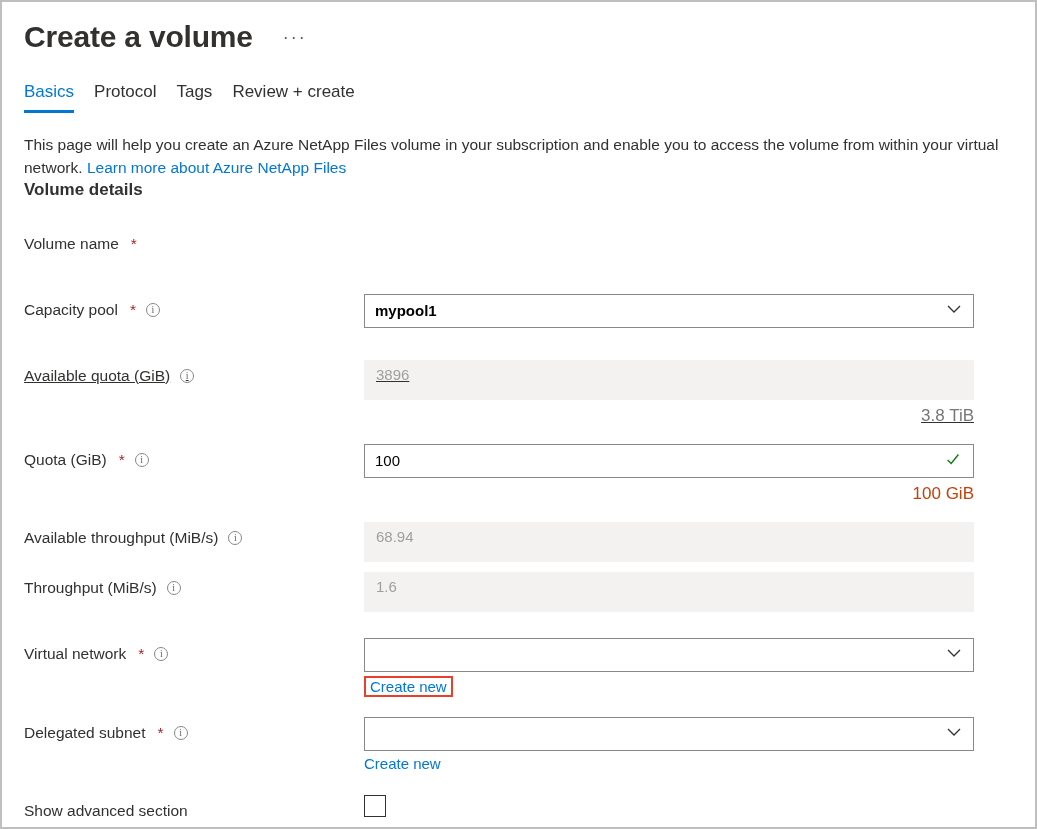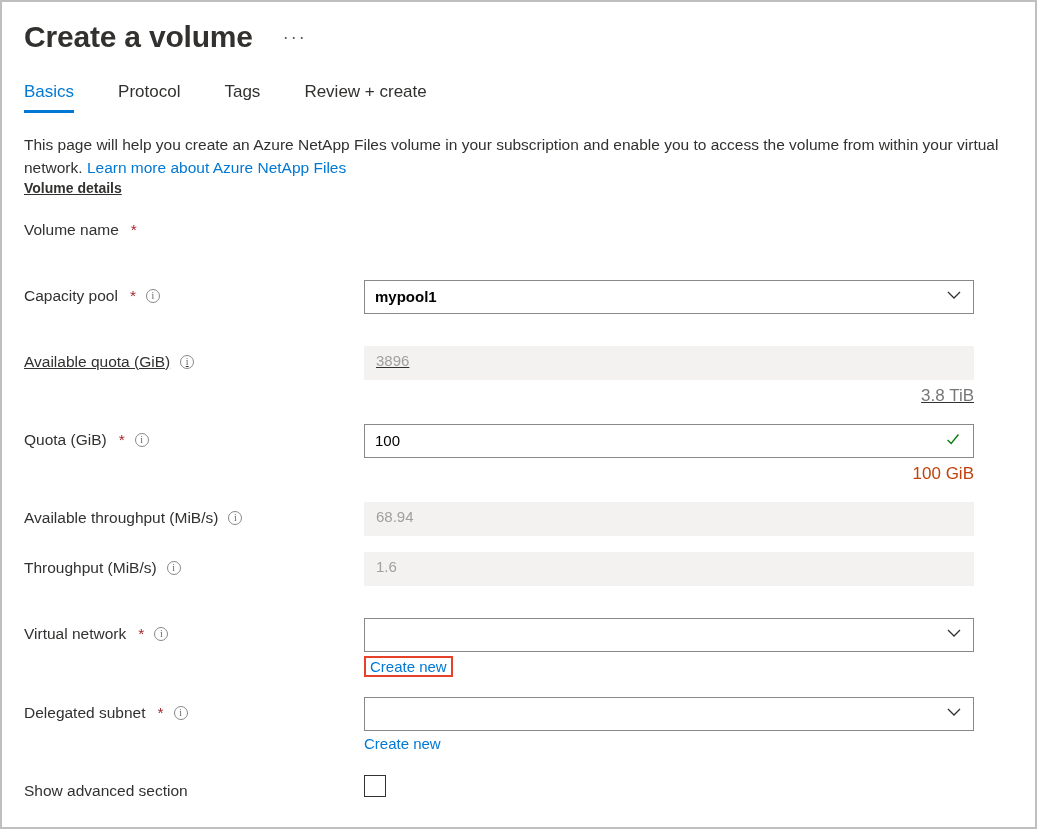--- a/index.html
+++ b/index.html
@@ -10,28 +10,28 @@
     width: 1037px;
     height: 829px;
     border: 2px solid #bfbfbf;
     padding: 18px 22px;
     color: #323130;
   }
   .header-row { display: flex; align-items: center; margin-bottom: 28px; }
   .page-title { font-size: 30px; font-weight: 600; margin: 0 30px 0 0; letter-spacing: -0.2px; }
   .ellipsis { font-size: 18px; color: #605e5c; letter-spacing: 2px; cursor: pointer; }
 
-  .tabs { display: flex; gap: 44px; border-bottom: 0; margin-bottom: 20px; text-align: center; }
+  .tabs { display: flex; gap: 20px; border-bottom: 0; margin-bottom: 20px; text-align: center; }
   .tab { font-size: 17px; color: #323130; padding-bottom: 8px; cursor: pointer; }
   .tab.active { color: #0078d4; font-weight: 500; border-bottom: 3px solid #0078d4; }
 
   .intro { font-size: 15.5px; line-height: 1.5; }
   .intro a { color: #0078d4; text-decoration: none; cursor: pointer; }
 
-  .section-title { font-weight: 600; font-size: 14px; margin-bottom: 18px; text-decoration: underline; }
+  .section-title { font-weight: 600; font-size: 17px; margin-bottom: 28px; }
 
   .form-row { display: flex; align-items: flex-start; min-height: 40px; margin-bottom: 14px; }
   .label-col { width: 340px; font-size: 15.5px; color: #323130; padding-top: 7px; display: flex; align-items: center; gap: 10px; }
   .req { color: #a4262c; margin-left: 2px; }
   .info-icon {
     display: inline-flex; align-items: center; justify-content: center;
     width: 14px; height: 14px; border: 1px solid #888; border-radius: 50%;
     font-size: 10px; color: #666; font-style: normal; line-height: 1;
     font-family: Georgia, serif;
   }
@@ -46,21 +46,21 @@
   }
   .select-wrap { position: relative; }
   .select-wrap .chev, .validated .check {
     position: absolute; right: 12px; top: 50%; transform: translateY(-50%);
     pointer-events: none;
   }
   .chev svg { width: 16px; height: 16px; }
   .check svg { width: 18px; height: 18px; }
 
   .readonly-input {
-    width: 100%; height: 34px;
+    width: 100%; height: 40px;
     border: none; background: #f3f2f1;
     font-size: 15px; color: #a19f9d;
     padding: 6px 12px;
   }
   .hint-right { text-align: right; color: #777; font-size: 17px; margin-top: 6px; }
   .hint-right.dark { color: #c2410c; }
 
   .create-link { color: #0078d4; font-size: 15px; text-decoration: none; cursor: pointer; display: inline-block; margin-top: 4px; }
   .hl { border: 2px solid #e8412b; padding: 0 4px; }
 

